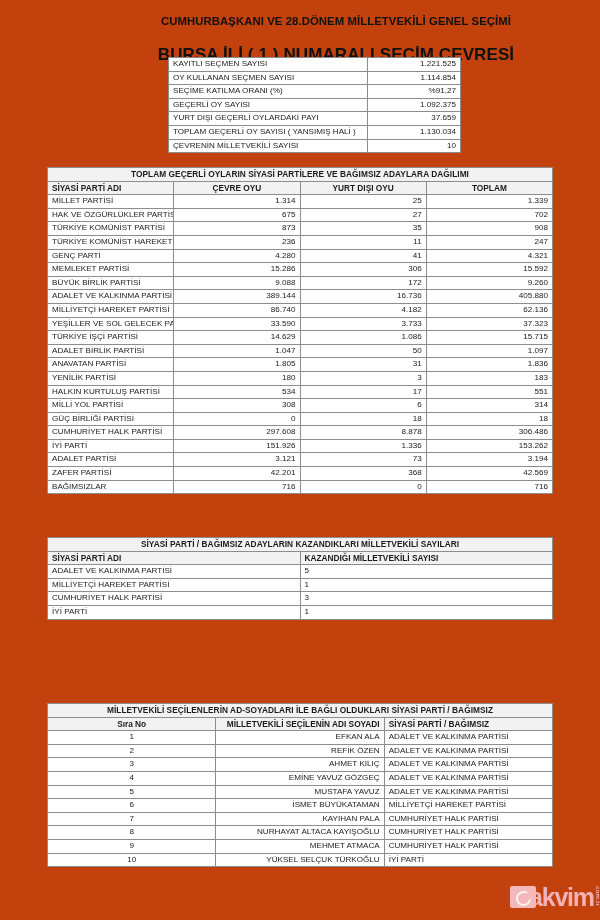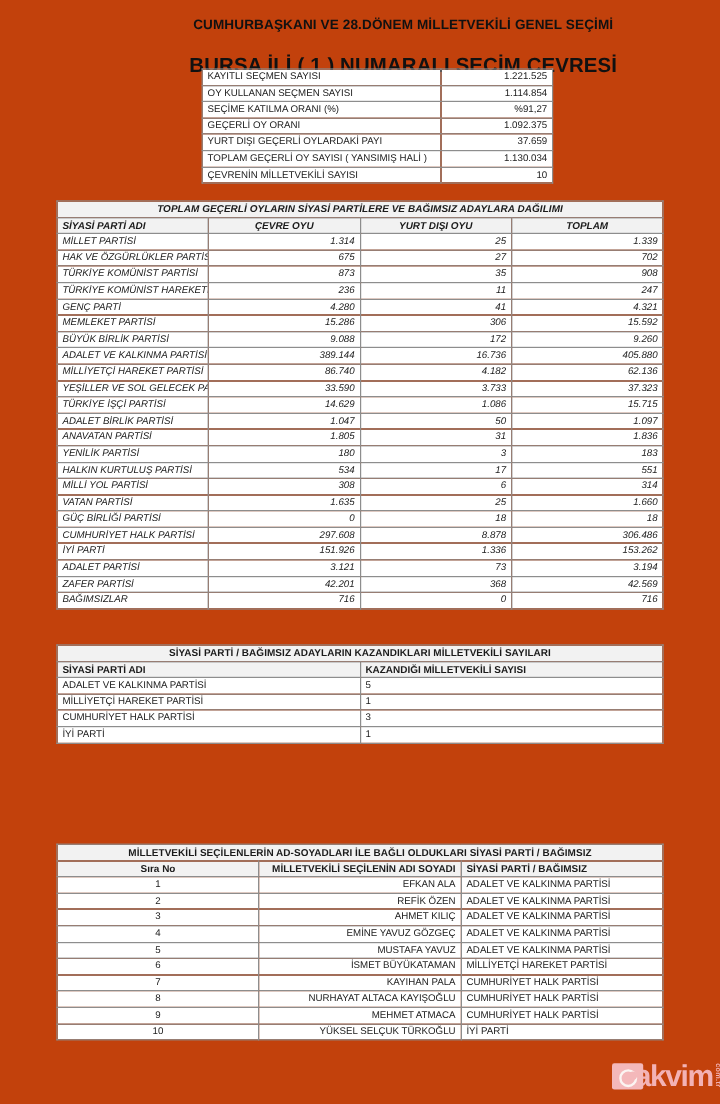--- a/index.html
+++ b/index.html
@@ -92,21 +92,21 @@
     width: 84px;
     text-align: right;
   }
 
   
   .main-wrap {
     position: absolute;
     left: 47px;
     top: 167px;
   }
-  .main-table { width: 506px; font-style: italic; }
+  .main-table { width: 506px; }
   .main-table .c-name  { width: 254px; text-align: left; }
   .main-table .c-cevre { width: 90px; }
   .main-table .c-yurt  { width: 90px; }
   .main-table .c-top   { width: 72px; }
 
   
   .seats-wrap {
     position: absolute;
     left: 47px;
     top: 537px;
@@ -199,21 +199,21 @@
           </tr>
           <tr>
             <td class="lbl">OY KULLANAN SEÇMEN SAYISI</td>
             <td class="val">1.114.854</td>
           </tr>
           <tr>
             <td class="lbl">SEÇİME KATILMA ORANI (%)</td>
             <td class="val">%91,27</td>
           </tr>
           <tr>
-            <td class="lbl">GEÇERLİ OY ORANI</td>
+            <td class="lbl">GEÇERLİ OY SAYISI</td>
             <td class="val">1.092.375</td>
           </tr>
           <tr>
             <td class="lbl">YURT DIŞI GEÇERLİ OYLARDAKİ PAYI</td>
             <td class="val">37.659</td>
           </tr>
           <tr>
             <td class="lbl">TOPLAM GEÇERLİ OY SAYISI ( YANSIMIŞ HALİ )</td>
             <td class="val">1.130.034</td>
           </tr>
@@ -329,26 +329,20 @@
             <td class="c-yurt num">17</td>
             <td class="c-top num">551</td>
           </tr>
           <tr>
             <td class="c-name">MİLLİ YOL PARTİSİ</td>
             <td class="c-cevre num">308</td>
             <td class="c-yurt num">6</td>
             <td class="c-top num">314</td>
           </tr>
           <tr>
-            <td class="c-name">VATAN PARTİSİ</td>
-            <td class="c-cevre num">1.635</td>
-            <td class="c-yurt num">25</td>
-            <td class="c-top num">1.660</td>
-          </tr>
-          <tr>
             <td class="c-name">GÜÇ BİRLİĞİ PARTİSİ</td>
             <td class="c-cevre num">0</td>
             <td class="c-yurt num">18</td>
             <td class="c-top num">18</td>
           </tr>
           <tr>
             <td class="c-name">CUMHURİYET HALK PARTİSİ</td>
             <td class="c-cevre num">297.608</td>
             <td class="c-yurt num">8.878</td>
             <td class="c-top num">306.486</td>

